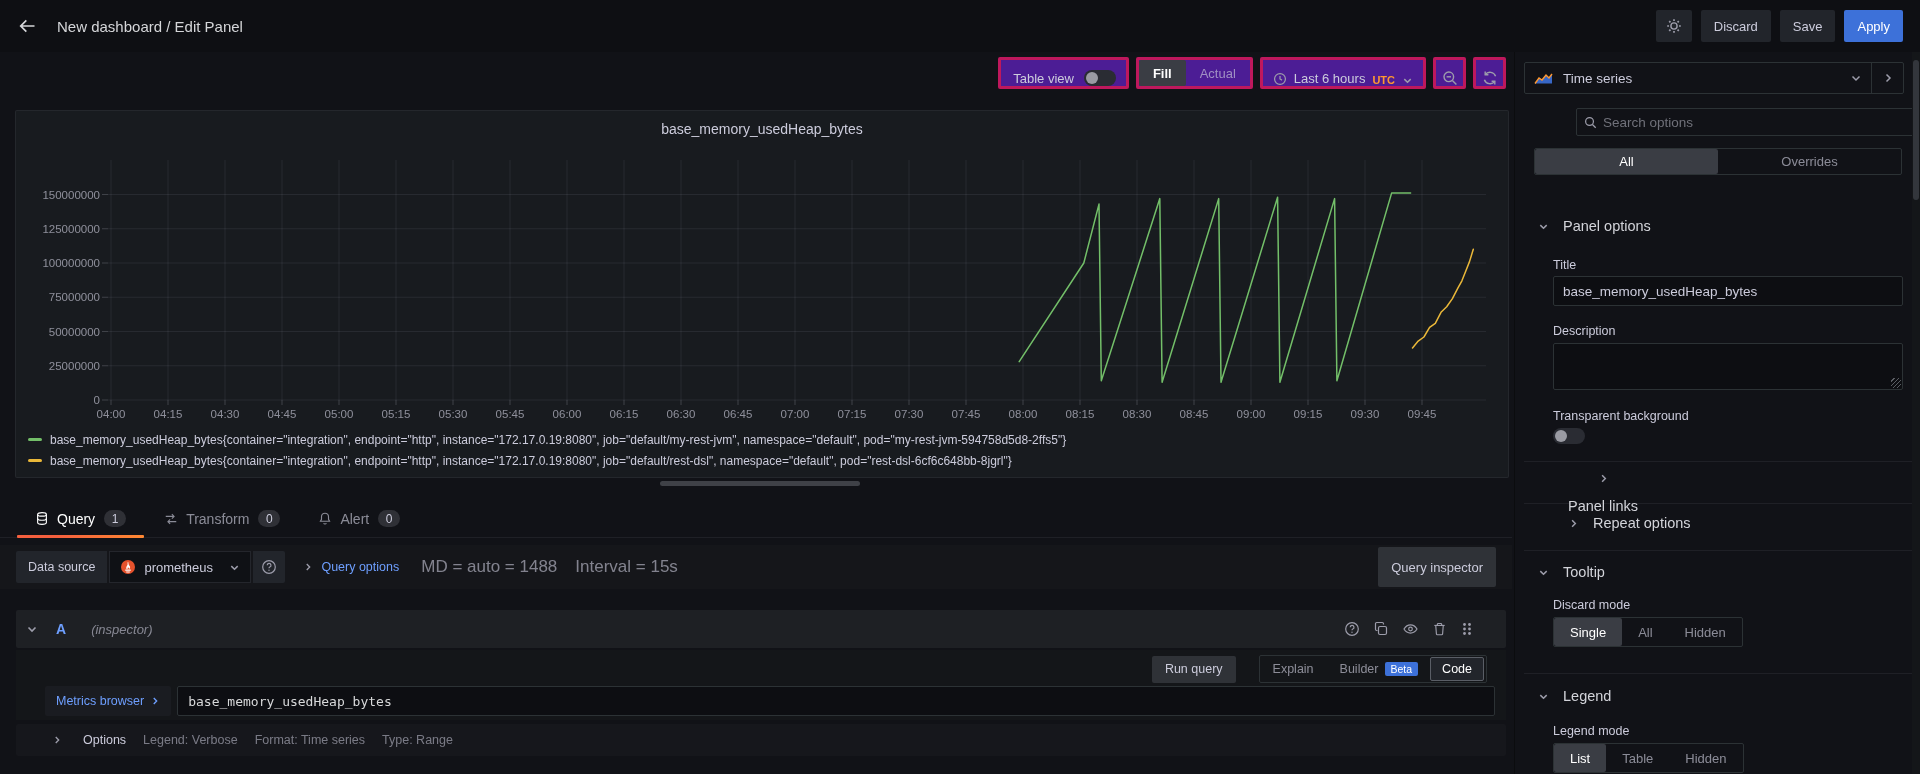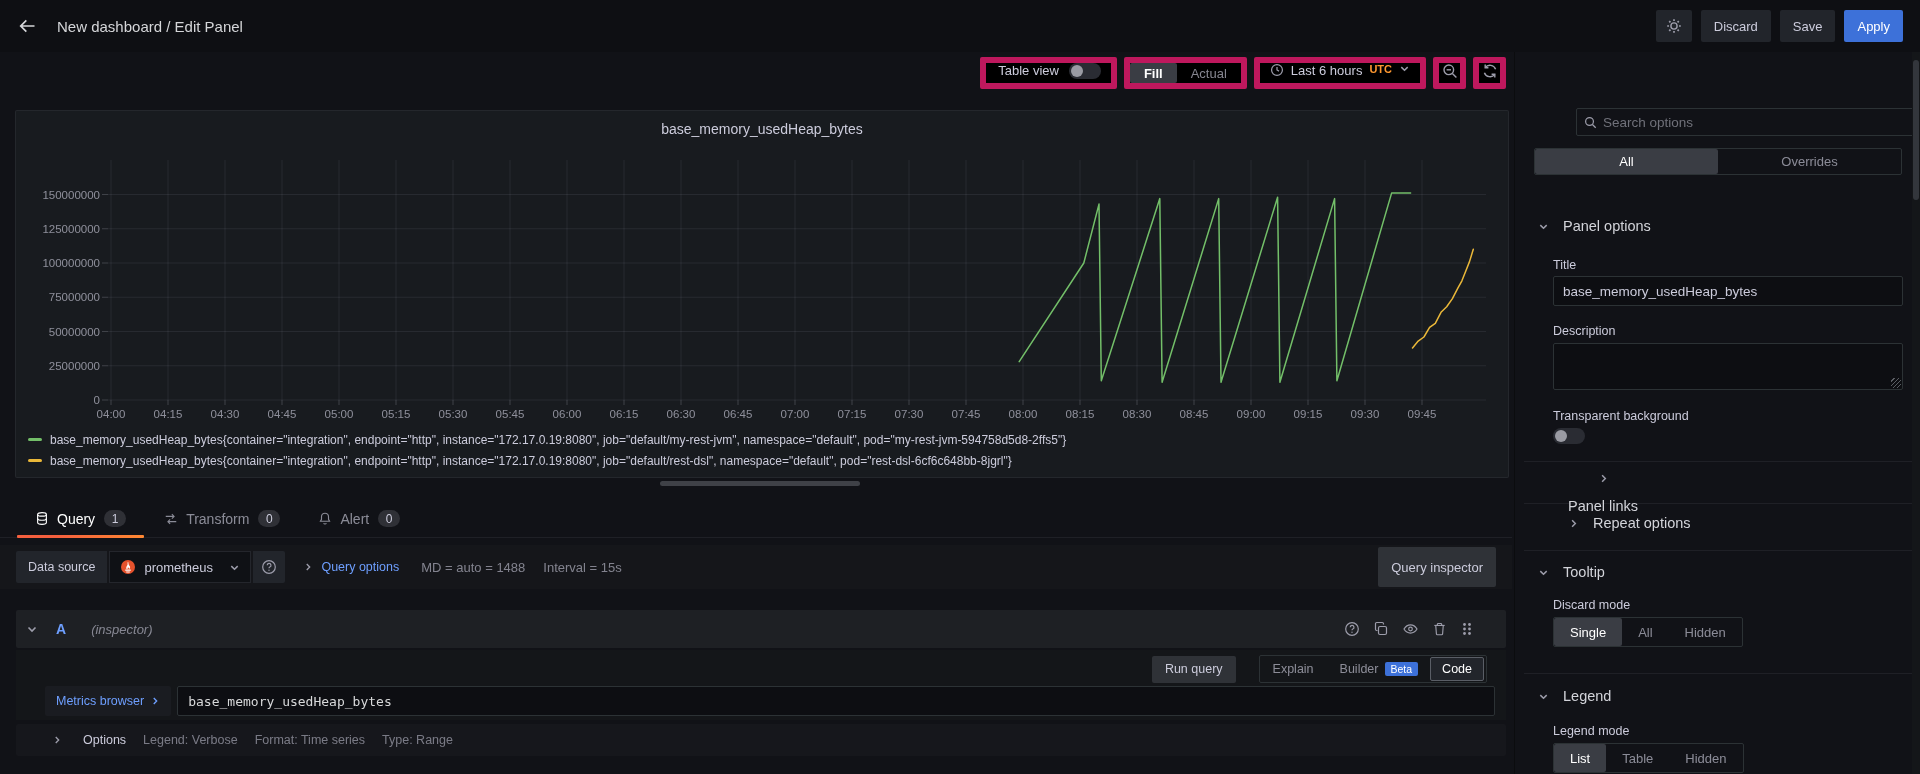--- a/index.html
+++ b/index.html
@@ -15,22 +15,22 @@
   .nav-actions { margin-left:auto; display:flex; gap:9px; align-items:center; }
   .chip-btn { height:32px; border:none; border-radius:2px; background:#22252b; color:#ccccdc;
               font-size:13px; padding:0 13px; cursor:pointer; display:flex; align-items:center; justify-content:center;
               font-family:inherit; }
   .chip-btn.primary { background:#3d71d9; color:#fff; }
   .chip-btn.icon-only { padding:0 10px; color:#9d9dab; }
 
   
   .toolbar-row { position:absolute; top:57px; left:900px; right:414px; height:32px;
                  display:flex; justify-content:flex-end; gap:7px; }
-  .tb-group { height:32px; border:6px solid #be185d; border-radius:2px; display:flex; align-items:flex-start;
-              background:#000000; color:#ccccdc; font-size:13px; }
+  .tb-group { height:32px; border:3px solid #be185d; border-radius:2px; display:flex; align-items:flex-end;
+              background:#4c1d95; color:#ccccdc; font-size:13px; }
   .tb-group .seg { height:100%; display:flex; align-items:center; padding:0 14px; color:rgba(204,204,220,.65); cursor:pointer; border-radius:2px; }
   .tb-group .seg.sel { background:#3a3d44; color:#fff; font-weight:700; }
   .tb-btn { width:33px; justify-content:center; color:#9d9dab; cursor:pointer; }
   .switch { position:relative; width:32px; height:16px; border-radius:8px; background:#2a2c33; display:inline-block; cursor:pointer; }
   .switch::after { content:""; position:absolute; left:2px; top:2px; width:12px; height:12px; border-radius:50%; background:#9a9ba3; }
   .tv-label { padding:0 10px 0 12px; }
   .tv-switch { margin-right:10px; }
   .tp { padding:0 10px; gap:7px; cursor:pointer; }
   .tp .utc { color:#ff9830; font-size:11px; font-weight:700; }
   .muted-ic { color:#9d9dab; display:flex; align-items:center; }
@@ -57,21 +57,21 @@
   .count-badge { margin-left:9px; height:17px; min-width:22px; padding:0 7px; border-radius:9px; background:rgba(204,204,220,.16);
                  color:#ccccdc; font-size:12px; display:flex; align-items:center; justify-content:center; font-weight:400; }
 
   
   .ds-row { position:absolute; left:0; top:545px; width:1512px; height:44px; background:#15161a; display:flex; align-items:center; padding:0 16px; }
   .ds-label { height:32px; background:#22252b; border-radius:2px 0 0 2px; display:flex; align-items:center; padding:4px 12px; font-size:12.5px; }
   .ds-picker { height:32px; background:#0f1115; border:1px solid #24262c; display:flex; align-items:center; gap:8px; padding:0 10px; margin-left:2px; cursor:pointer; font-size:13px; width:142px; }
   .ds-help { height:32px; width:32px; background:#22252b; border-radius:0 2px 2px 0; display:flex; align-items:center; justify-content:center; margin-left:2px; color:#9d9dab; cursor:pointer; }
   .qo-toggle { display:flex; align-items:center; gap:8px; margin-left:18px; cursor:pointer; }
   .qo-toggle .lbl { color:#6e9fff; font-size:12.5px; font-weight:500; }
-  .ds-stat { color:rgba(204,204,220,.6); font-size:13px; margin-left:22px; }
+  .ds-stat { color:rgba(204,204,220,.6); font-size:17px; margin-left:22px; }
   .qi-btn { margin-left:auto; height:40px; background:#2f3237; border:none; border-radius:2px; color:#ccccdc; font-size:13px; padding:0 13px; cursor:pointer; font-family:inherit; }
 
   
   .qcard-header { position:absolute; left:16px; top:610px; width:1490px; height:38px; background:#1e2024; border-radius:2px;
                   display:flex; align-items:center; padding:0 10px; }
   .qcard-header .refid { color:#6e9fff; font-weight:700; font-size:14px; margin-left:18px; }
   .qcard-header .dshint { color:rgba(204,204,220,.6); font-style:italic; font-size:13px; margin-left:25px; }
   .qh-icons { margin-left:auto; display:flex; align-items:center; gap:13px; margin-right:22px; color:#9d9dab; }
   .qh-icons > span { display:flex; cursor:pointer; }
 
@@ -476,20 +476,41 @@
     </span>
     <span class="o-title">Options</span>
     <span class="o-stat">Legend: Verbose</span>
     <span class="o-stat">Format: Time series</span>
     <span class="o-stat">Type: Range</span>
   </div>
 
   <div class="v-sep"></div>
   <aside class="sidebar">
 
+    <div class="viz-picker">
+      <div class="viz-main">
+        <span>
+          <svg class="ic" width="20" height="14" viewBox="0 0 20 14">
+              <path d="M1 12.5L5 7l3 2 4-5 3 3 3-4v9.5H1z" fill="#3d71d9" opacity=".9"></path>
+              <path d="M1 12.5L5 7l3 2 4-5 3 3 3-4" stroke="#ff9830" stroke-width="1.4" fill="none"></path>
+            </svg>
+        </span>
+        <span>Time series</span>
+        <span class="chev">
+          <svg class="ic" width="12" height="12" viewBox="0 0 12 12" fill="none" stroke="currentColor" stroke-width="1.5">
+              <path d="M2.5 4.5L6 8l3.5-3.5"></path>
+            </svg>
+        </span>
+      </div>
+      <div class="viz-expand">
+        <svg class="ic" width="12" height="12" viewBox="0 0 12 12" fill="none" stroke="currentColor" stroke-width="1.5">
+            <path d="M4.5 2.5L8 6l-3.5 3.5"></path>
+          </svg>
+      </div>
+    </div>
 
     <div class="search-box">
       <span>
         <svg class="ic" width="13" height="13" viewBox="0 0 16 16" fill="none" stroke="currentColor" stroke-width="1.5">
             <circle cx="6.8" cy="6.8" r="4.8"></circle>
             <path d="M10.4 10.4L14.4 14.4"></path>
           </svg>
       </span>
       <input type="text" placeholder="Search options" style="">
     </div>

